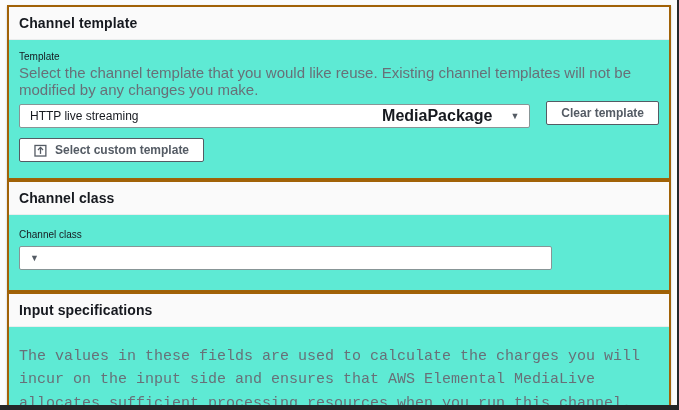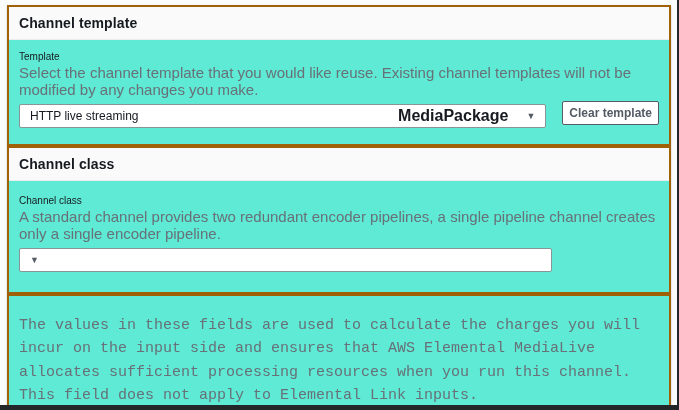--- a/index.html
+++ b/index.html
@@ -69,21 +69,21 @@
     font-size: 9px;
     color: #545b64;
     line-height: 1;
     flex: 0 0 auto;
   }
   .btn {
     display: inline-flex;
     align-items: center;
     gap: 8px;
     height: 24px;
-    padding: 0 6px;
+    padding: 0 14px;
     background: #ffffff;
     border: 1px solid #545b64;
     border-radius: 2px;
     font-size: 12px;
     font-weight: bold;
     color: #545b64;
     cursor: pointer;
     font-family: "Liberation Sans", sans-serif;
     white-space: nowrap;
   }
@@ -121,37 +121,49 @@
       <div class="row">
         <div class="select">
           <span class="select-value">HTTP live streaming</span>
           <span class="select-secondary">MediaPackage</span>
           <span class="caret">▼</span>
         </div>
         <button class="btn clear-btn">
           <span>Clear template</span>
         </button>
       </div>
+      <button class="btn custom-btn">
+        <span class="icon-import">
+          <svg width="13" height="13" viewBox="0 0 16 16" fill="none">
+            <rect x="1.2" y="1.8" width="13.4" height="13.0" stroke="#545b64" stroke-width="1.6"></rect>
+            <path d="M8 12.2 V4.6" stroke="#545b64" stroke-width="1.6"></path>
+            <path d="M4.9 7.4 L8 4.2 L11.1 7.4" stroke="#545b64" stroke-width="1.6"></path>
+          </svg>
+        </span>
+        <span>Select custom template</span>
+      </button>
     </div>
   </section>
 
   <section class="card">
     <div class="card-header">
       <h2 class="card-title">Channel class</h2>
     </div>
     <div class="card-body" style="padding-top:14px; padding-bottom:20px;">
       <div class="field-label">Channel class</div>
-      <div class="field-desc">A standard channel provides two redundant encoder pipelines, a single pipeline channel creates only a single encoder pipeline.</div>
       <div class="select">
         <span class="caret">▼</span>
       </div>
     </div>
   </section>
 
   <section class="card">
+    <div class="card-header">
+      <h2 class="card-title">Input specifications</h2>
+    </div>
     <div class="card-body" style="padding-top:14px; padding-bottom:18px;">
       <div class="desc-block">The values in these fields are used to calculate the charges you will incur on the input side and ensures that AWS Elemental MediaLive allocates sufficient processing resources when you run this channel. This field does not apply to Elemental Link inputs.</div>
 
     </div>
   </section>
 
 </div>
 
 <div class="bottom-edge"></div>
 

